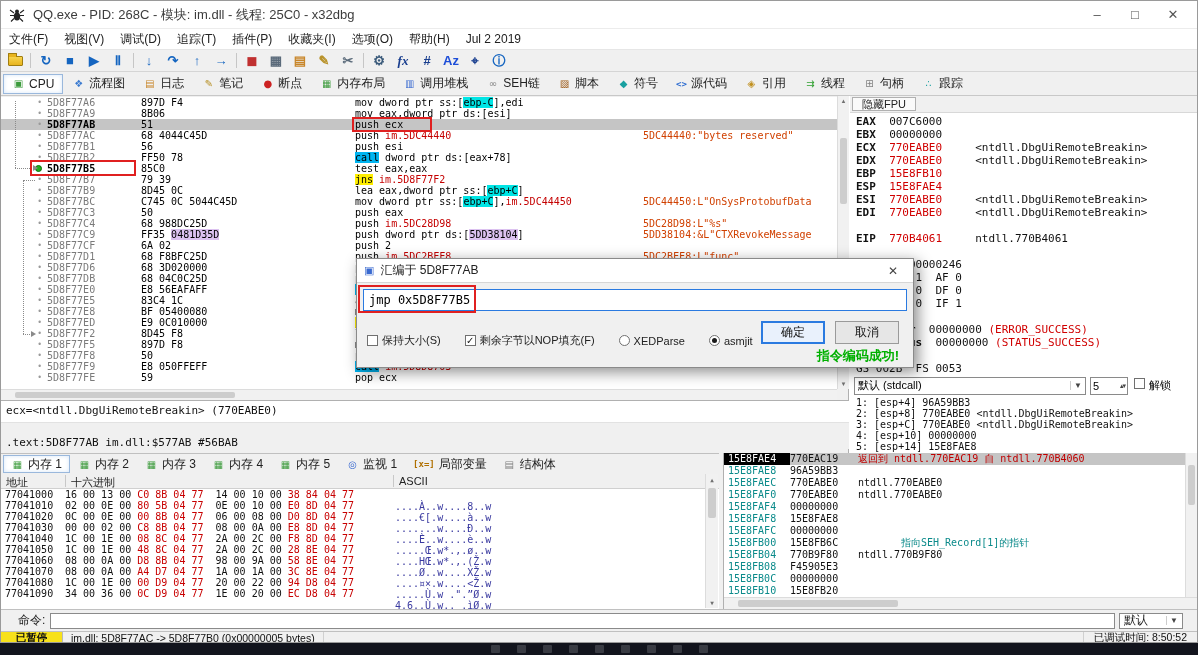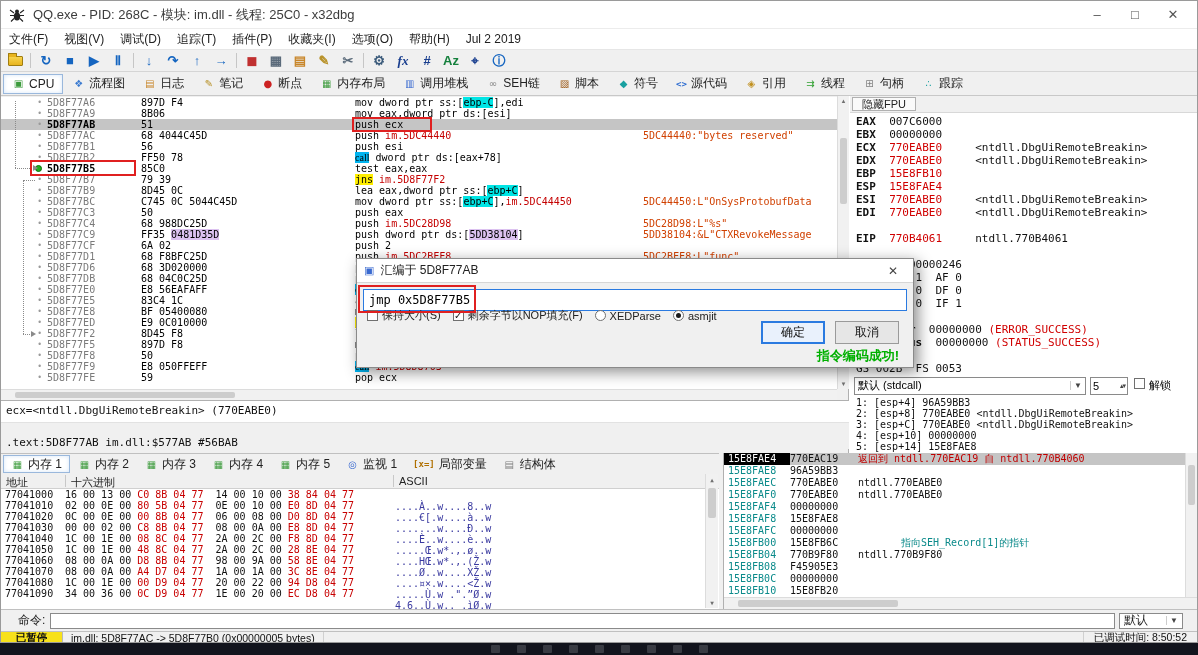--- a/index.html
+++ b/index.html
@@ -43,21 +43,21 @@
   .gut{width:46px;display:flex;justify-content:flex-end;align-items:center;padding-right:5px;}
   .blt{color:#9a9a9a;font-size:8px;}
   .bpdot{display:inline-block;width:7px;height:7px;border-radius:50%;background:#1fae1f;border:1px solid #0c700c;}
   .addr{width:94px;color:#7a7a7a;}
   .addr.hot{color:#000;font-weight:bold;}
   .bytes{width:214px;}
   .txt{width:288px;}
   .cmt{flex:1;color:#d04000;overflow:hidden;}
   .seg-stk{background:#00e5e5;color:#000;}
   .seg-mem{background:#dcc2f0;color:#000;}
-  .seg-call{background:#00b4f0;color:#000;font-family:Liberation Serif, serif;}
+  .seg-call{background:#00b4f0;color:#000;}
   .seg-jcc{background:#ffee00;color:#000;}
   .seg-imm{color:#c40000;}
 
   .jl{position:absolute;}
   .jl.v{border-left:1px dotted #8a8a8a;width:0;}
   .jl.h{border-top:1px dotted #8a8a8a;height:0;}
   .jarrow{position:absolute;width:0;height:0;border-left:5px solid #8a8a8a;border-top:3px solid transparent;border-bottom:3px solid transparent;}
 
   .dscrollv{position:absolute;left:836px;top:0;width:12px;height:293px;background:#f1f1f1;border-left:1px solid #dcdcdc;}
   .dscrollh{position:absolute;left:0;top:293px;width:836px;height:11px;background:#f1f1f1;border-top:1px solid #dcdcdc;}
@@ -137,21 +137,21 @@
   
   .taskbar{position:absolute;left:0;bottom:0;width:100%;height:12px;background:#12141d;display:flex;align-items:center;justify-content:center;gap:17px;}
   .tico{width:9px;height:8px;background:rgba(255,255,255,.17);border-radius:1px;}
 
   
   .dlg{position:absolute;left:356px;top:258px;width:558px;height:110px;background:#f0f0f0;border:1px solid #8a8a8a;box-shadow:4px 4px 14px rgba(0,0,0,.45);z-index:50;}
   .dlgtitle{height:24px;background:#fff;border-bottom:1px solid #d6d6d6;display:flex;align-items:center;padding:0 7px;font-size:12px;color:#222;}
   .dlgicon{color:#3a6ad0;font-size:11px;margin-right:6px;}
   .dlgclose{margin-left:auto;width:26px;text-align:center;color:#444;font-size:12px;}
   .dlginput{position:absolute;left:6px;top:30px;width:544px;height:22px;border:1px solid #2a7ae0;background:#fff;font-family:"DejaVu Sans Mono",monospace;font-size:12px;padding:0 5px;}
-  .dlgrow{position:absolute;left:10px;top:49px;display:flex;align-items:center;font-size:11px;color:#222;}
+  .dlgrow{position:absolute;left:10px;top:74px;display:flex;align-items:center;font-size:11px;color:#222;gap:12px;}
   .opt{display:flex;align-items:center;margin-right:12px;white-space:nowrap;}
   .rb{display:inline-block;width:11px;height:11px;border:1px solid #707070;border-radius:50%;background:#fff;margin-right:4px;position:relative;}
   .rb.on::after{content:'';position:absolute;left:2px;top:2px;right:2px;bottom:2px;background:#1a1a1a;border-radius:50%;}
   .btn{position:absolute;top:62px;width:64px;height:23px;font-size:12px;font-family:"Liberation Sans",sans-serif;background:#e6e6e6;border:1px solid #9a9a9a;color:#111;}
   .btn.ok{left:404px;border:2px solid #2a7ae0;background:#e9f1fc;}
   .btn.cancel{left:478px;}
   .dlgstatus{position:absolute;right:14px;top:88px;color:#00b000;font-weight:bold;font-size:13px;}
 
   
   .annot{position:absolute;border:2px solid #e02020;z-index:90;pointer-events:none;}
@@ -238,21 +238,21 @@
       <div class="ticon">
         <span style="color: rgb(58, 90, 122);">⚙</span>
       </div>
       <div class="ticon">
         <span class="it" style="color: rgb(26, 63, 143);">fx</span>
       </div>
       <div class="ticon">
         <span style="color: rgb(26, 63, 143);">#</span>
       </div>
       <div class="ticon">
-        <span style="color: #15803d;">Az</span>
+        <span style="color: #1d4ed8;">Az</span>
       </div>
       <div class="ticon">
         <span style="color: rgb(26, 63, 143);">⌖</span>
       </div>
       <div class="ticon">
         <span style="color: rgb(21, 101, 192);">ⓘ</span>
       </div>
     </div>
   <div class="tabbar" id="tabbar">
       <div class="tab active">

